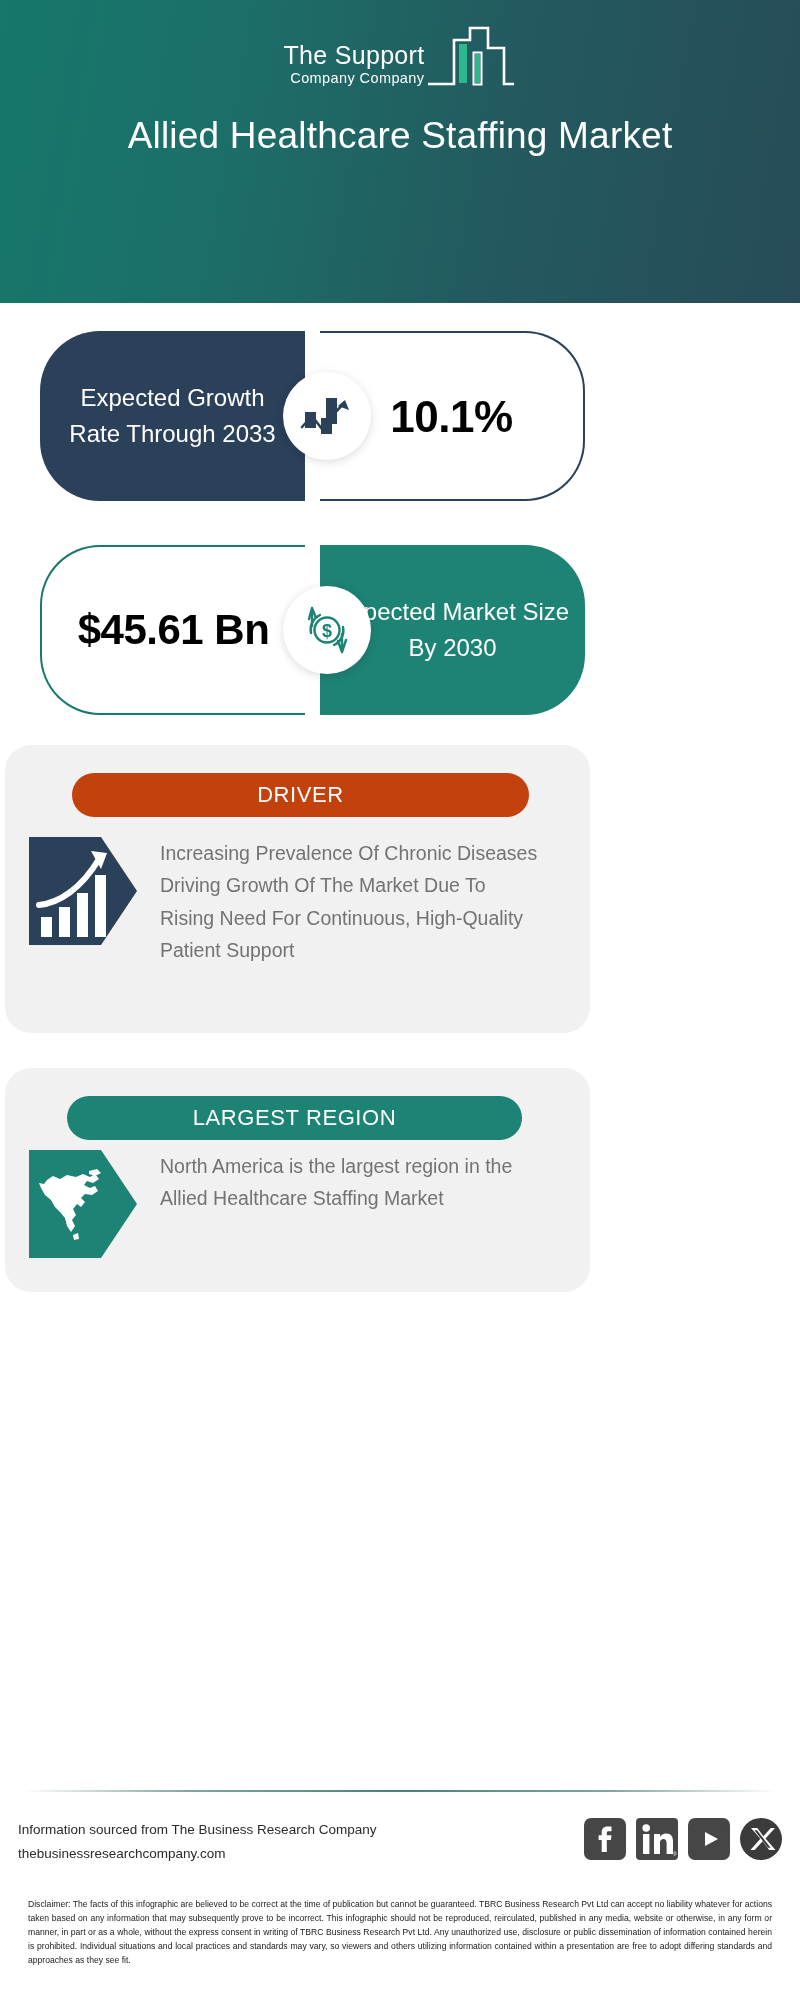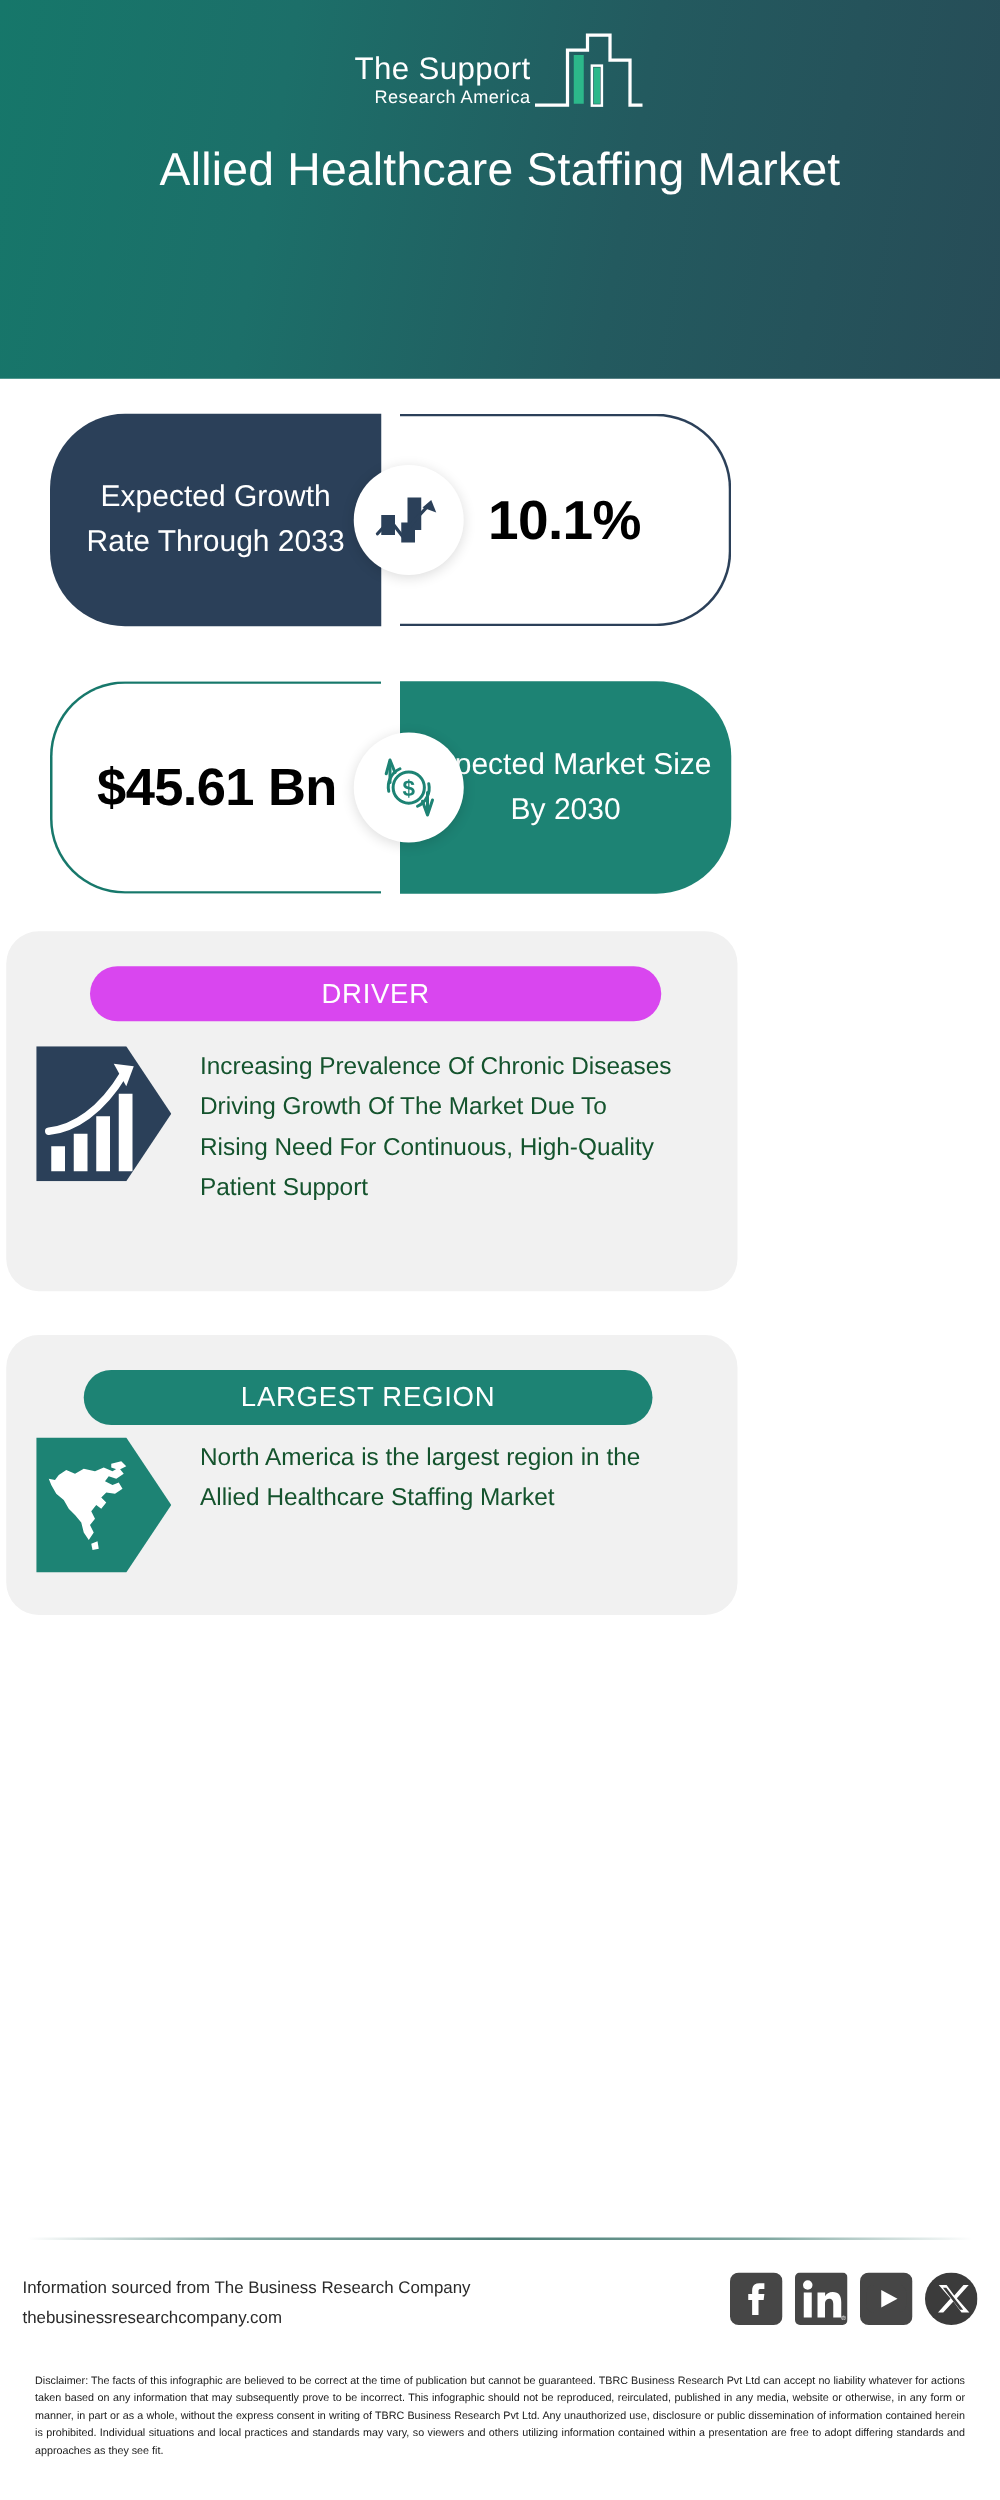--- a/index.html
+++ b/index.html
@@ -99,28 +99,28 @@
   }
   .panel-driver { top:745px; height:288px; }
   .panel-region { top:1068px; height:224px; }
 
   .pill {
     position:absolute; top:28px; height:44px;
     border-radius:24px;
     display:flex; align-items:center; justify-content:center;
     color:#ffffff; font-size:22px; letter-spacing:.6px;
   }
-  .pill-driver { left:67px; width:457px; background:#d946ef; }
+  .pill-driver { left:67px; width:457px; background:#c2410c; }
   .pill-region { left:62px; width:455px; background:#1d8374; }
 
   .panel-body { position:absolute; left:0; top:92px; width:585px; display:flex; }
   .panel-icon { width:155px; display:flex; justify-content:center; }
   .panel-text {
     flex:1; padding-right:52px;
-    font-size:19.5px; line-height:1.66; color:#14532d;
+    font-size:19.5px; line-height:1.66; color:#737373;
   }
   .panel-region .panel-body { top:82px; }
   .panel-region .panel-text { font-size:19.5px; }
 
   
   .divider {
     position:absolute; left:22px; top:1790px; width:756px; height:2px;
     background:linear-gradient(90deg,#ffffff 0%,#7fa7a0 22%,#4c7f77 50%,#7fa7a0 78%,#ffffff 100%);
     border-radius:2px;
   }
@@ -140,21 +140,21 @@
   }
 </style>
 </head>
 <body>
 
 <div class="header">
 
   <div class="logo-wrap">
     <div class="logo-text">
       <div class="logo-line1">The Support</div>
-      <div class="logo-line2">Research America</div>
+      <div class="logo-line2">Company Company</div>
     </div>
     <svg class="logo-mark" viewBox="0 0 90 72">
       <path d="M2,62 L28,62 L28,18 L44,18 L44,6 L62,6 L62,26 L78,26 L78,62 L88,62" fill="none" stroke="#ffffff" stroke-width="2.6"></path>
       <rect x="33" y="22" width="8" height="39" fill="#2cb88a"></rect>
       <rect x="49" y="32" width="5" height="29" fill="#2cb88a"></rect>
       <rect x="47.5" y="30.5" width="8" height="32" fill="none" stroke="#ffffff" stroke-width="2"></rect>
     </svg>
   </div>
 
   <div class="hero-title">Allied Healthcare Staffing Market</div>

